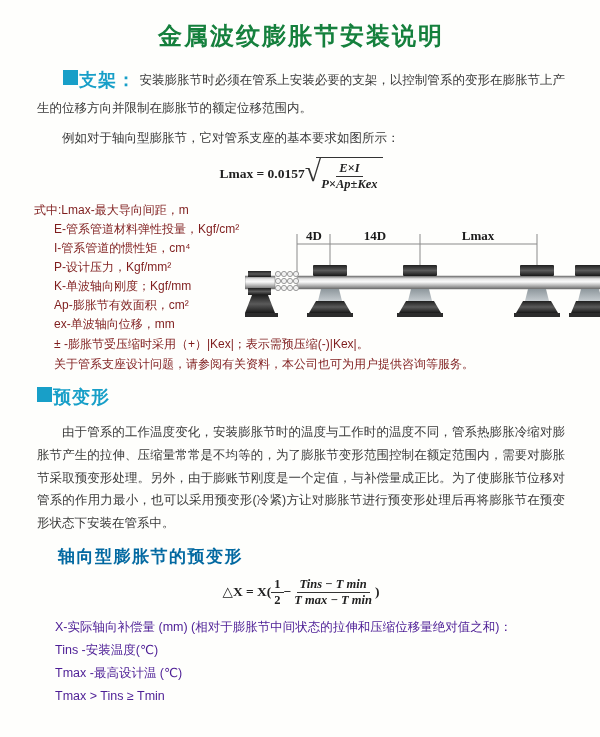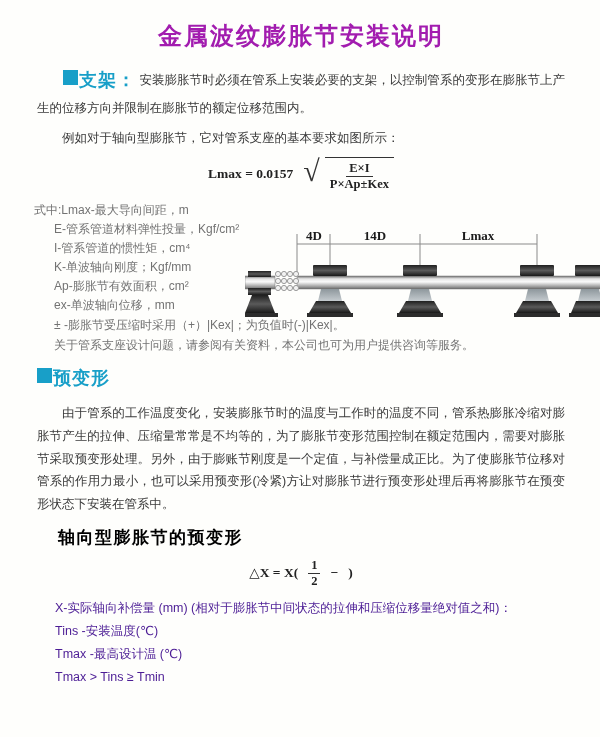--- a/index.html
+++ b/index.html
@@ -8,21 +8,21 @@
     background:#fefefc;
     font-family:"Liberation Sans","DejaVu Sans",sans-serif;
     color:#363636;
     overflow:hidden;
   }
   .doc{padding:10px 28px 0 30px;position:relative;}
 
   
   .title{
     text-align:center;
-    font-size:24px;font-weight:bold;color:#a21caf;
+    font-size:24px;font-weight:bold;color:#15803d;
     letter-spacing:2px;
     margin:10px 0 12px;
   }
 
   
   .blue-sq{
     display:inline-block;width:15px;height:15px;
     background:#189fc8;margin-right:1px;vertical-align:-1px;
   }
   .sec-head{
@@ -35,43 +35,43 @@
     margin:7px;color:#3a3a3a;
   }
   .indent{text-indent:2em;}
   .p1{text-indent:26px;margin-top:2px;}
 
   
   .formula{
     font-family:"Liberation Serif","DejaVu Serif",serif;
     font-weight:bold;color:#222;
     display:flex;align-items:center;justify-content:center;
-    font-size:13.5px;gap:10px;
+    font-size:13.5px;gap:0;
   }
   .f1{margin:8px auto 10px;}
   .frac{display:inline-flex;flex-direction:column;align-items:center;line-height:1.12;font-size:12.5px;}
   .frac .num{border-bottom:1.2px solid #333;padding:0 3px 1px;}
   .frac .den{padding:0 3px;}
-  .ital{}
+  .ital{font-style:italic;}
   .radical{font-size:30px;font-weight:normal;margin:-6px -5px 0 0;color:#333;}
   .rad-box{border-top:1.5px solid #333;padding:2px 2px 0 2px;}
 
   
   .def-zone{position:relative;margin-top:4px;min-height:128px;}
-  .def-line{font-size:12px;line-height:19px;color:#737373;padding-left:24px;white-space:nowrap;}
+  .def-line{font-size:12px;line-height:19px;color:#7f1d1d;padding-left:24px;white-space:nowrap;}
   .def-line.first{padding-left:4px;}
   .def-line.tail{line-height:20px;}
 
   .diagram{position:absolute;left:215px;top:28px;width:357px;height:100px;}
   .dim-label{font-family:"Liberation Serif","DejaVu Serif",serif;font-weight:bold;font-size:13px;fill:#1b1b1b;}
 
   .sec2{margin:16px 0 6px;}
 
   .sub-head{
-    color:#000000;font-size:17px;font-weight:bold;letter-spacing:1.5px;
+    color:#0369a1;font-size:17px;font-weight:bold;letter-spacing:1.5px;
     margin:10px 0 2px 28px;
   }
 
   .f2{margin:9px auto 9px;}
 
   .note-line{font-size:12.5px;line-height:1.84;color:#4c1d95;padding-left:25px;}
   p.note-p{margin:0;}
 </style>
 </head>
 <body>
@@ -94,24 +94,25 @@
         <span class="num">E×I</span>
         <span class="den">P×Ap±Kex</span>
       </span>
     </span>
   </div>
 
   <div class="def-zone">
     <div class="def-line first">式中:Lmax-最大导向间距，m</div>
     <div class="def-line">E-管系管道材料弹性投量，Kgf/cm²</div>
     <div class="def-line">I-管系管道的惯性矩，cm⁴</div>
+    <div class="def-line">P-设计压力，Kgf/mm²</div>
     <div class="def-line">K-单波轴向刚度；Kgf/mm</div>
     <div class="def-line">Ap-膨胀节有效面积，cm²</div>
     <div class="def-line">ex-单波轴向位移，mm</div>
-    <div class="def-line tail">± -膨胀节受压缩时采用（+）|Kex|；为负值时(-)|Kex|。</div>
+    <div class="def-line tail">± -膨胀节受压缩时采用（+）|Kex|；表示需预压缩(-)|Kex|。</div>
     <div class="def-line tail">关于管系支座设计问题，请参阅有关资料，本公司也可为用户提供咨询等服务。</div>
 
     <svg class="diagram" viewBox="0 0 357 100" width="357" height="100">
       <defs>
         <linearGradient id="pipeG" x1="0" y1="0" x2="0" y2="1">
           <stop offset="0" stop-color="#6f6f6f"></stop>
           <stop offset="0.22" stop-color="#e6e6e6"></stop>
           <stop offset="0.45" stop-color="#fafafa"></stop>
           <stop offset="0.78" stop-color="#a8a8a8"></stop>
           <stop offset="1" stop-color="#696969"></stop>
@@ -202,20 +203,24 @@
 
   <div class="sub-head">轴向型膨胀节的预变形</div>
 
   <div class="formula f2">
     <span>△X = X(</span>
     <span class="frac">
       <span class="num">1</span>
       <span class="den">2</span>
     </span>
     <span>−</span>
+    <span class="frac ital">
+      <span class="num">Tins − T min</span>
+      <span class="den">T max − T min</span>
+    </span>
     <span>)</span>
   </div>
 
   <div class="note-line">X-实际轴向补偿量 (mm) (相对于膨胀节中间状态的拉伸和压缩位移量绝对值之和)：</div>
   <div class="note-line">Tins -安装温度(℃)</div>
   <div class="note-line">Tmax -最高设计温 (℃)</div>
   <div class="note-line">Tmax &gt; Tins ≥ Tmin</div>
 
 </div>
 

